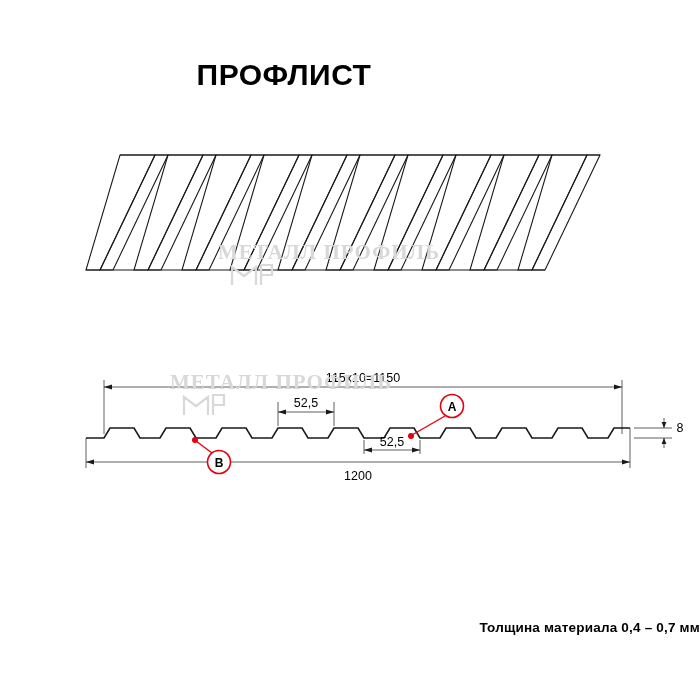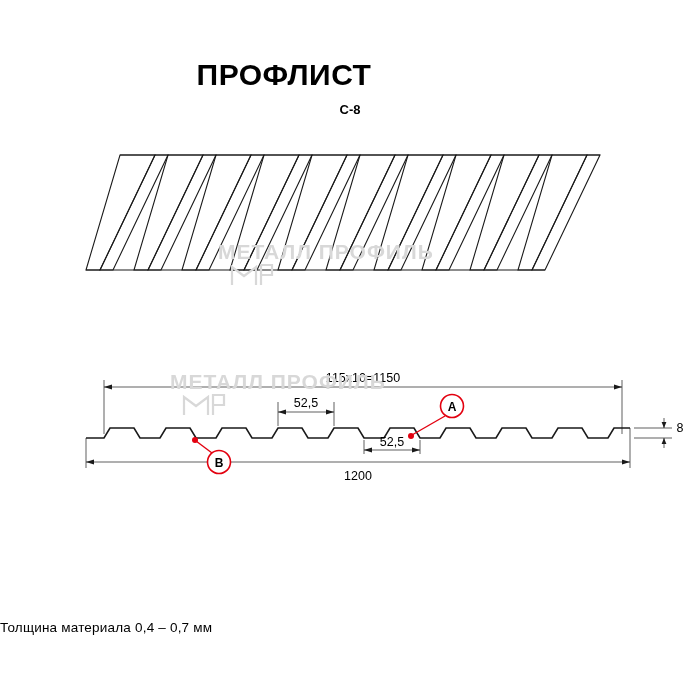--- a/index.html
+++ b/index.html
@@ -37,23 +37,23 @@
     width: 700px;
     text-align: center;
     font-size: 13px;
     font-weight: bold;
   }
   .footer-note {
     position: absolute;
     top: 620px;
     left: 0;
     width: 700px;
-    text-align: left;
+    text-align: right;
     font-size: 13.5px;
-    font-weight: normal;
+    font-weight: bold;
     letter-spacing: 0.2px;
   }
   .iso-area {
     position: absolute;
     left: 0;
     top: 140px;
     width: 700px;
     height: 180px;
   }
   .section-area {
@@ -64,21 +64,21 @@
     height: 150px;
   }
   .wm {
     position: absolute;
     pointer-events: none;
     color: #d8d8d8;
     font-size: 21px;
     font-weight: bold;
     letter-spacing: 1px;
     white-space: nowrap;
-    font-family: Liberation Sans, sans-serif;
+    font-family: Liberation Serif, serif;
   }
   .wm1 { top: 240px; left: 218px; }
   .wm2 { top: 370px; left: 170px; }
   .wm-logo {
     position: absolute;
     pointer-events: none;
     color: #d8d8d8;
   }
   .wml1 { top: 258px; left: 228px; }
   .wml2 { top: 388px; left: 180px; }
@@ -87,21 +87,20 @@
     font-family: "Liberation Sans", sans-serif;
     fill: #000000;
   }
 </style>
 </head>
 <body>
 
 <div class="page">
 
   <div class="title">ПРОФЛИСТ</div>
-  <div class="subtitle">С-8</div>
 
   <div class="iso-area">
     <svg width="700" height="180" viewBox="0 0 700 180">
       <g fill="none" stroke="#1a1a1a" stroke-width="1.1" stroke-linejoin="miter">
 
         <path d="M 120 15 L 155 15 L 100 130 L 86 130 Z"></path>
         <path d="M 155 15 L 168 15 L 113 130 L 100 130 Z"></path>
 
         <path d="M 168 15 L 203 15 L 148 130 L 134 130 Z"></path>
         <path d="M 203 15 L 216 15 L 161 130 L 148 130 Z"></path>

